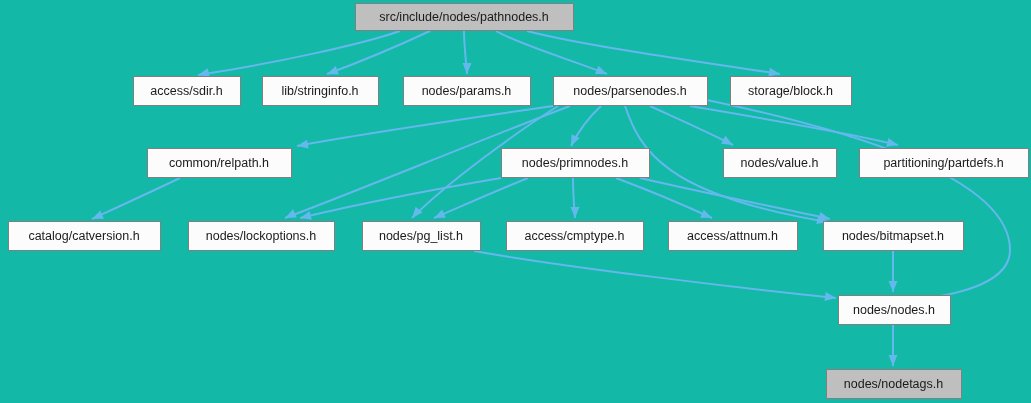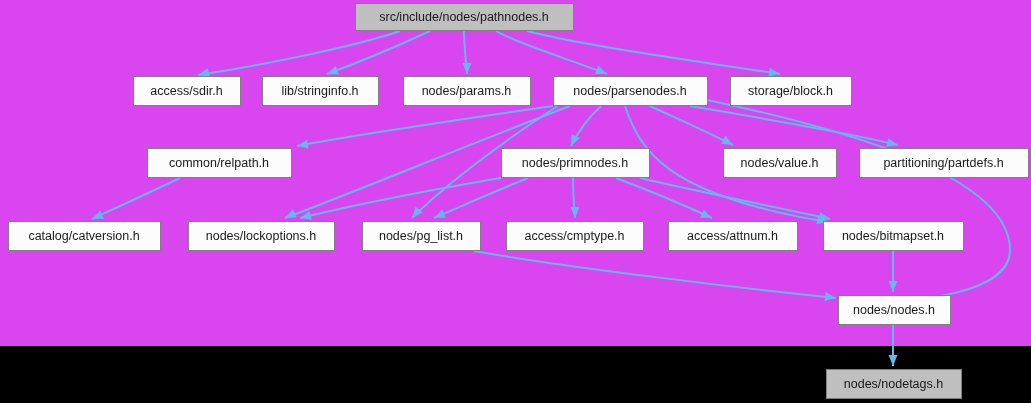--- a/index.html
+++ b/index.html
@@ -9,22 +9,22 @@
   }
   body {
     width: 1031px;
     height: 403px;
     overflow: hidden;
     font-family: "Liberation Sans", sans-serif;
   }
   #graph-root {
     position: relative;
     width: 1031px;
-    height: 346px;
-    background: #d946ef;
+    height: 403px;
+    background: #14b8a6;
   }
   svg#graph-svg {
     position: absolute;
     left: 0;
     top: 0;
     width: 1031px;
     height: 403px;
     display: block;
   }
   .node-rect {

